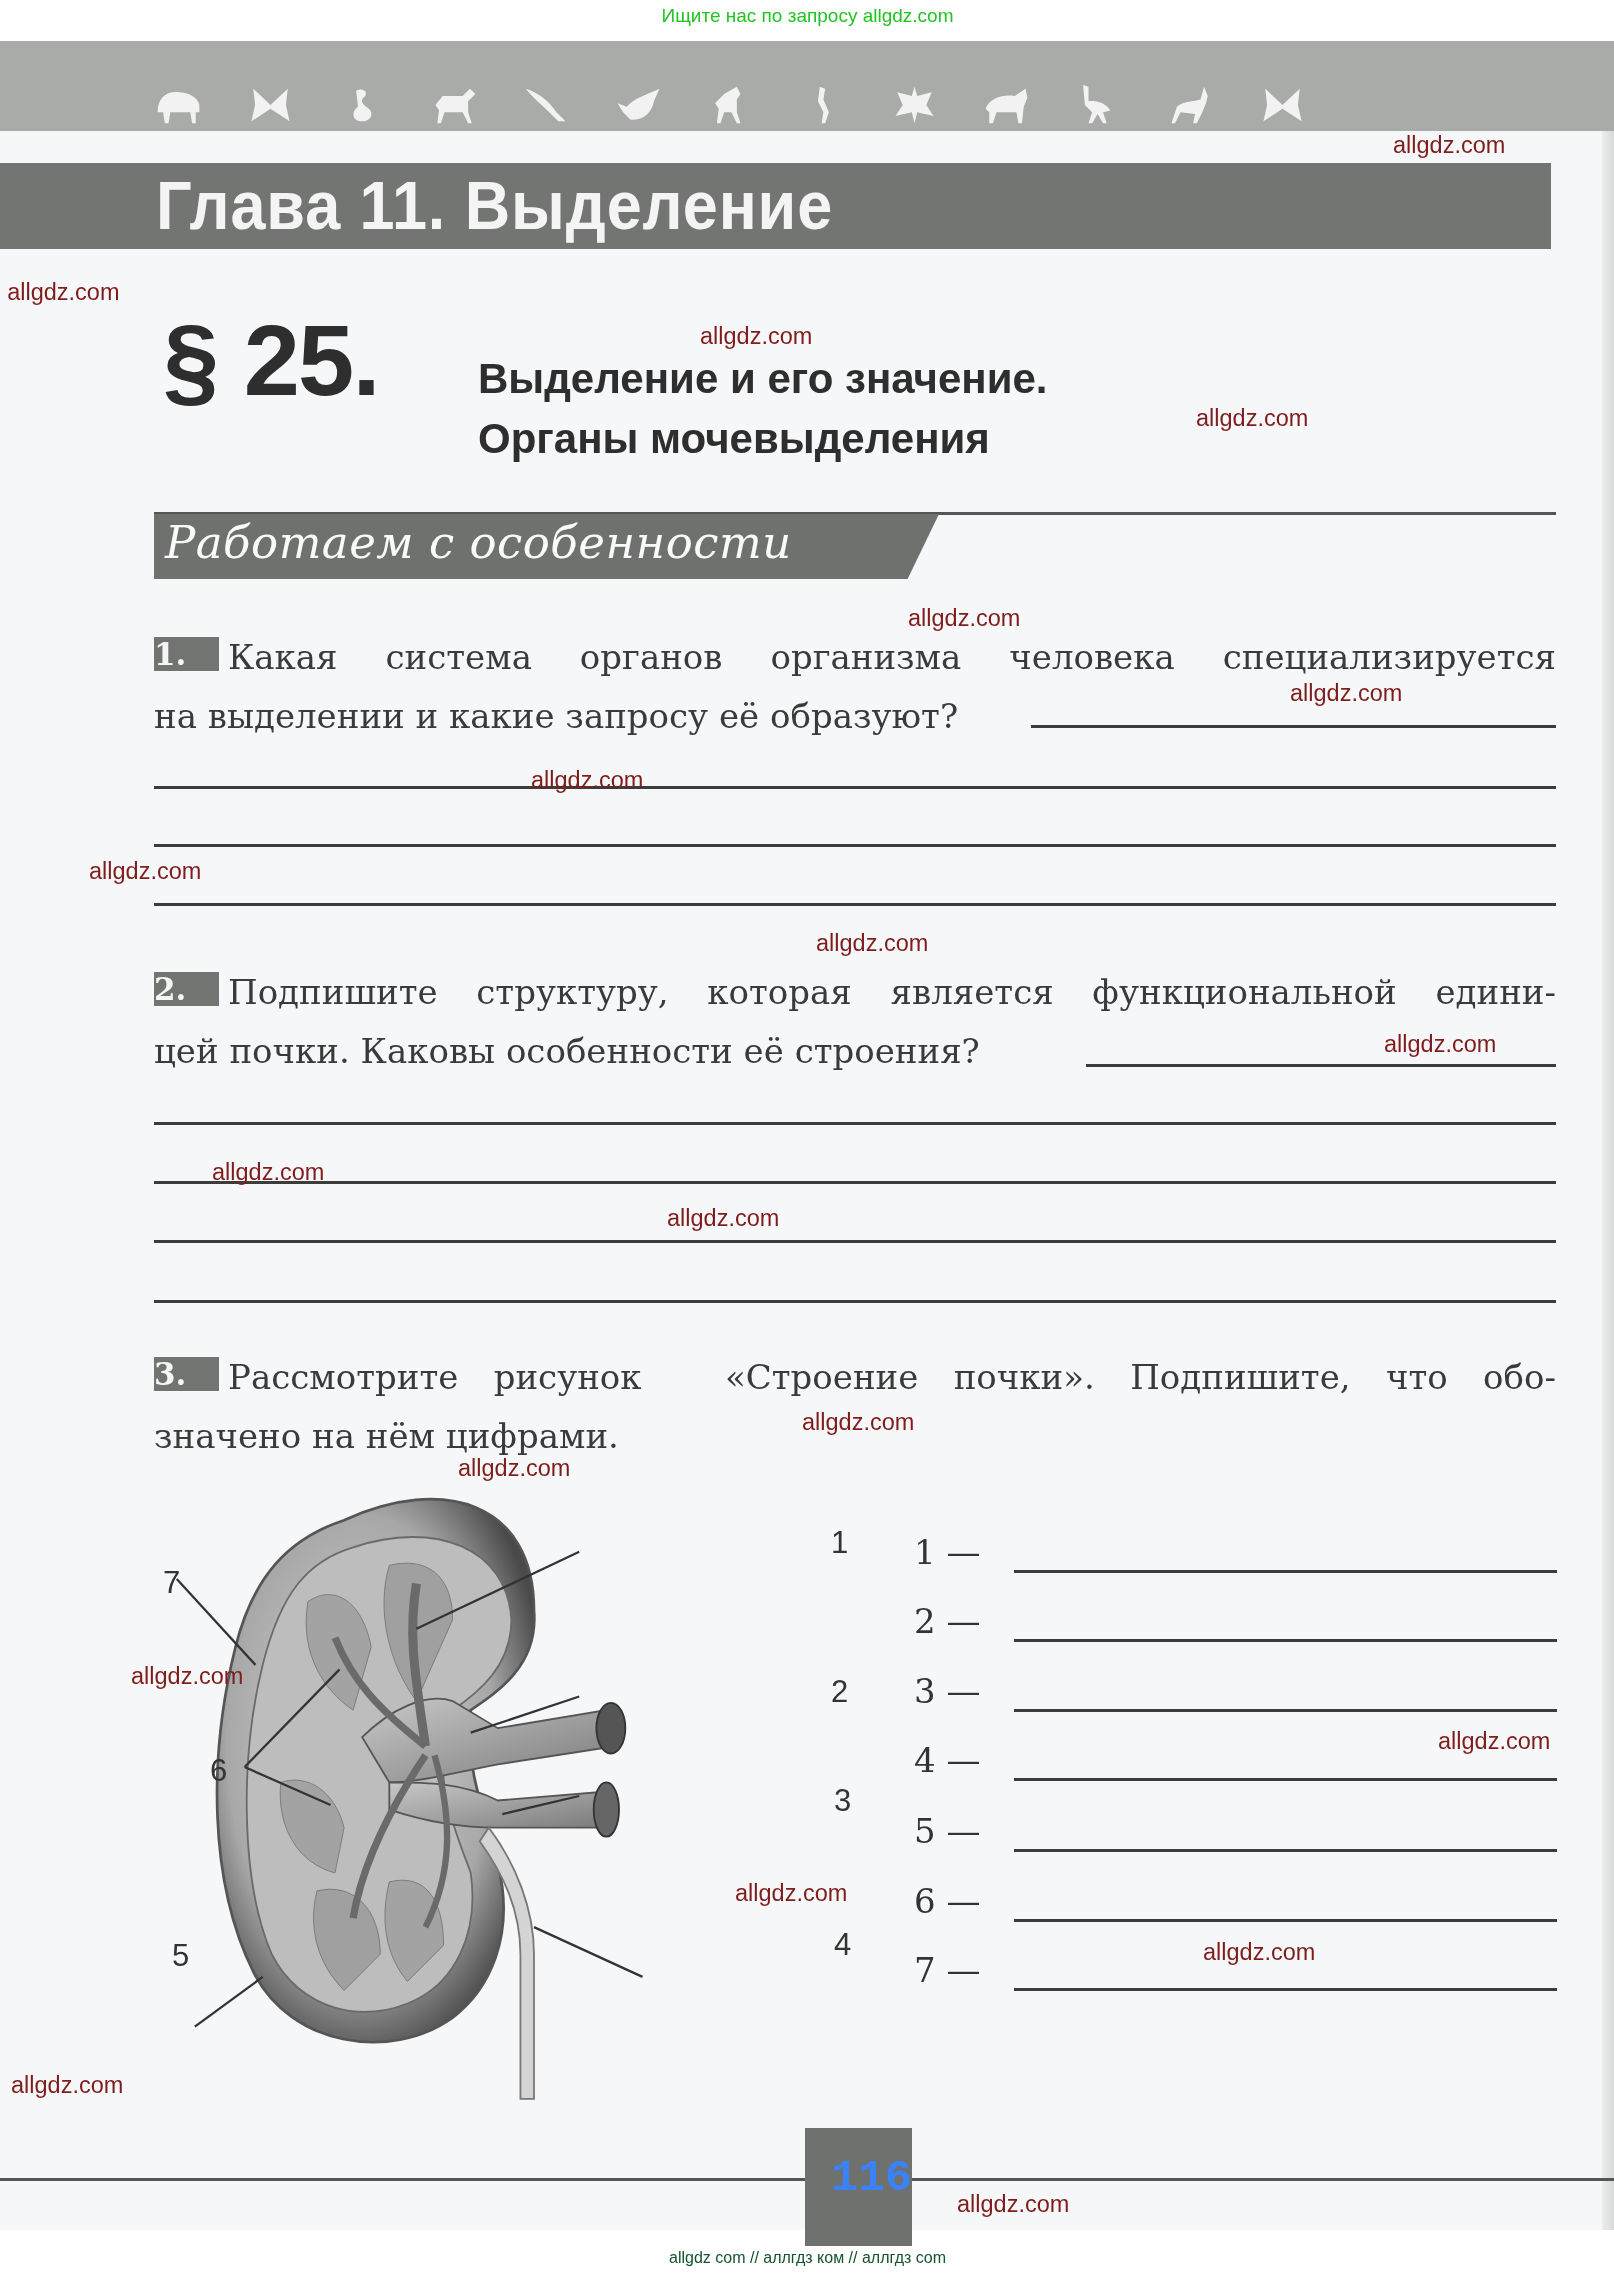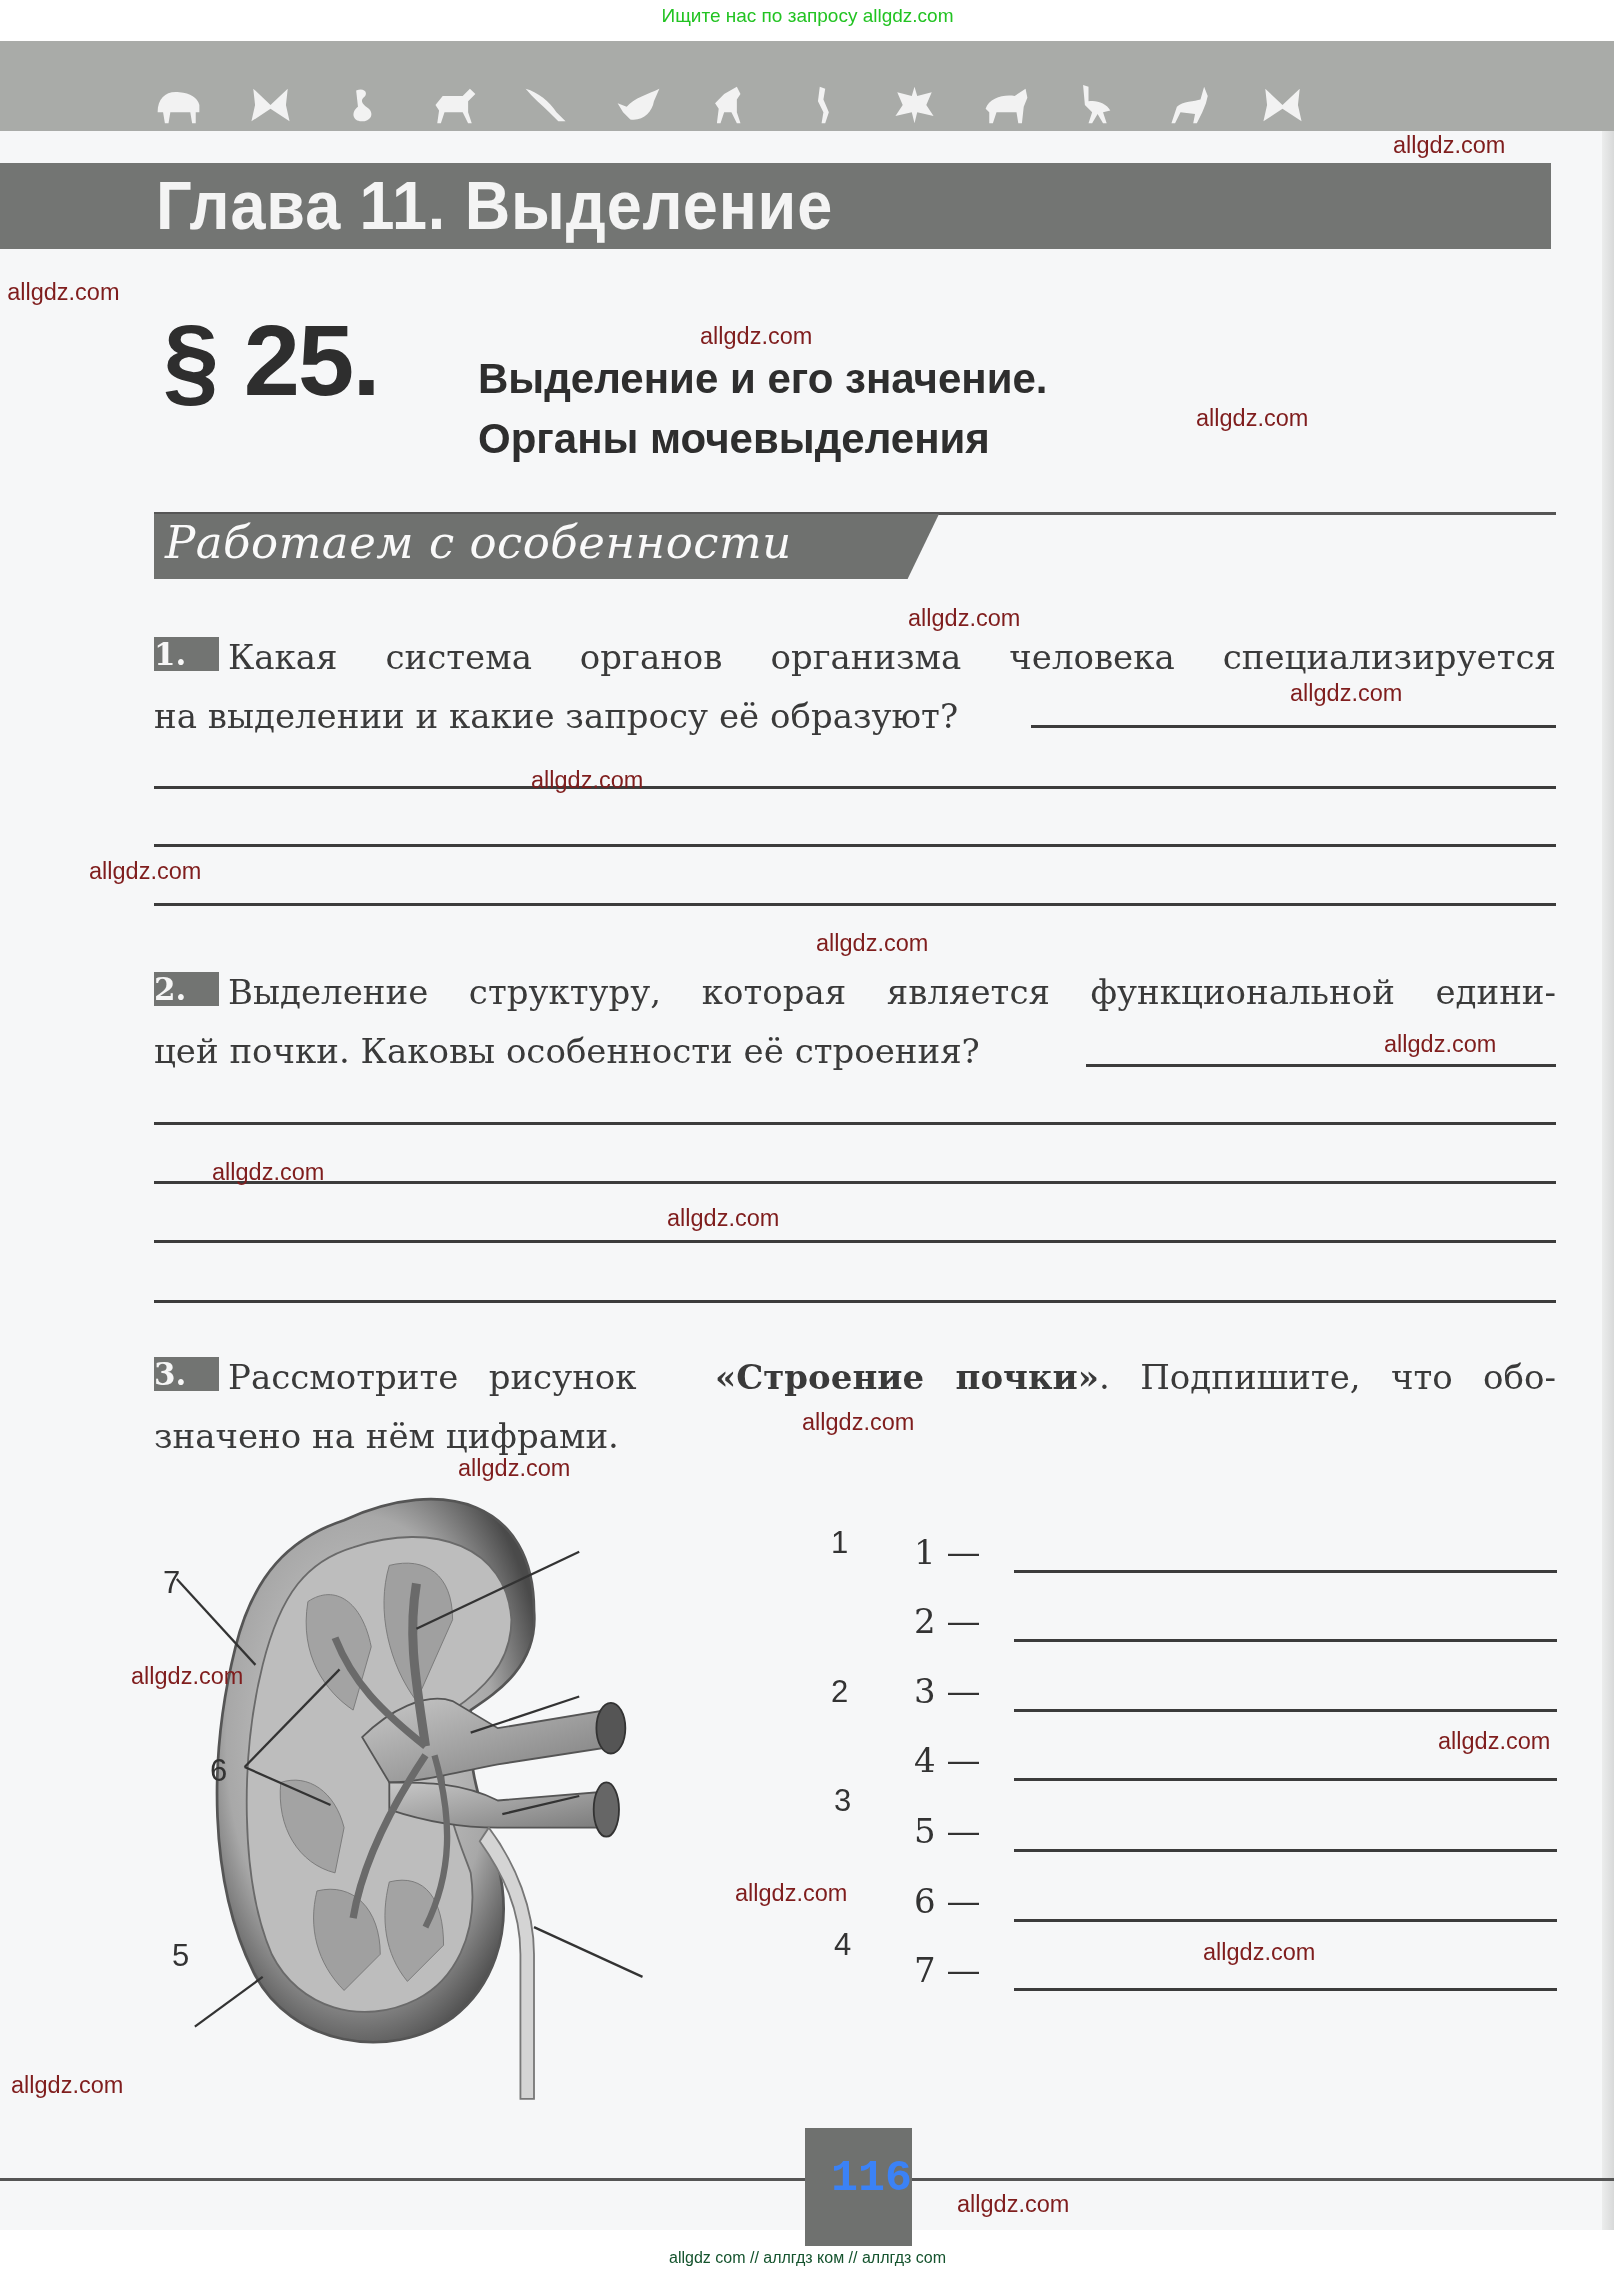--- a/index.html
+++ b/index.html
@@ -59,21 +59,21 @@
       font-size: 45px; color: #fafafa; letter-spacing: 0.5px;
     }
 
     .task { position: absolute; left: 154px; width: 1402px; font-size: 34px; color: #3a3a3a; line-height: 59px; font-family: "DejaVu Serif", serif; }
     .task-badge {
       display: inline-block; width: 65px; height: 34px; background: #727472; color: #f6f6f6;
       font-size: 31px; font-weight: bold; text-align: center; line-height: 34px; vertical-align: 3.6px;
       margin-right: 9px;
     }
     .task-text { text-align: justify; text-align-last: justify; }
-    .bold { font-weight: bold; margin-left: 48px; }
+    .bold { font-weight: normal; margin-left: 48px; }
 
     .ans-line { position: absolute; height: 2.7px; background: #3c3c3c; }
 
     .figure { position: absolute; left: 154px; top: 1484px; width: 760px; height: 624px; }
     .figure svg { width: 100%; height: 100%; }
     .fig-label { position: absolute; font-family: "Liberation Sans", sans-serif; font-size: 31px; color: #333; }
 
     .label-row { position: absolute; left: 914px; width: 642px; height: 54px; }
     .label-num { position: absolute; left: 0; top: 0; font-family: "DejaVu Serif", serif; font-size: 34px; color: #333; }
     .label-line { position: absolute; left: 100px; top: 38px; width: 543px; height: 2.7px; background: #3c3c3c; }
@@ -165,21 +165,21 @@
 <div class="ans-line" style="left:1031px; top:725px; width:525px;"></div>
 <div class="ans-line" style="left:154px; top:786px; width:1402px;"></div>
 <div class="wm" style="left:531px; top:767px;">allgdz.com</div>
 <div class="ans-line" style="left:154px; top:844px; width:1402px;"></div>
 <div class="wm" style="left:89px; top:858px;">allgdz.com</div>
 <div class="ans-line" style="left:154px; top:903px; width:1402px;"></div>
 
 <div class="wm" style="left:816px; top:930px;">allgdz.com</div>
 <div class="task" style="top:963px;">
   <div class="task-text">
-    <span class="task-badge">2.</span><span>Выделение структуру, которая является функциональной едини-</span>
+    <span class="task-badge">2.</span><span>Подпишите структуру, которая является функциональной едини-</span>
   </div>
   <div><span>цей почки. Каковы особенности её строения?</span></div>
 </div>
 <div class="wm" style="left:1384px; top:1031px;">allgdz.com</div>
 <div class="ans-line" style="left:1086px; top:1064px; width:470px;"></div>
 <div class="ans-line" style="left:154px; top:1122px; width:1402px;"></div>
 <div class="ans-line" style="left:154px; top:1181px; width:1402px;"></div>
 <div class="wm" style="left:212px; top:1159px;">allgdz.com</div>
 <div class="ans-line" style="left:154px; top:1240px; width:1402px;"></div>
 <div class="wm" style="left:667px; top:1205px;">allgdz.com</div>

